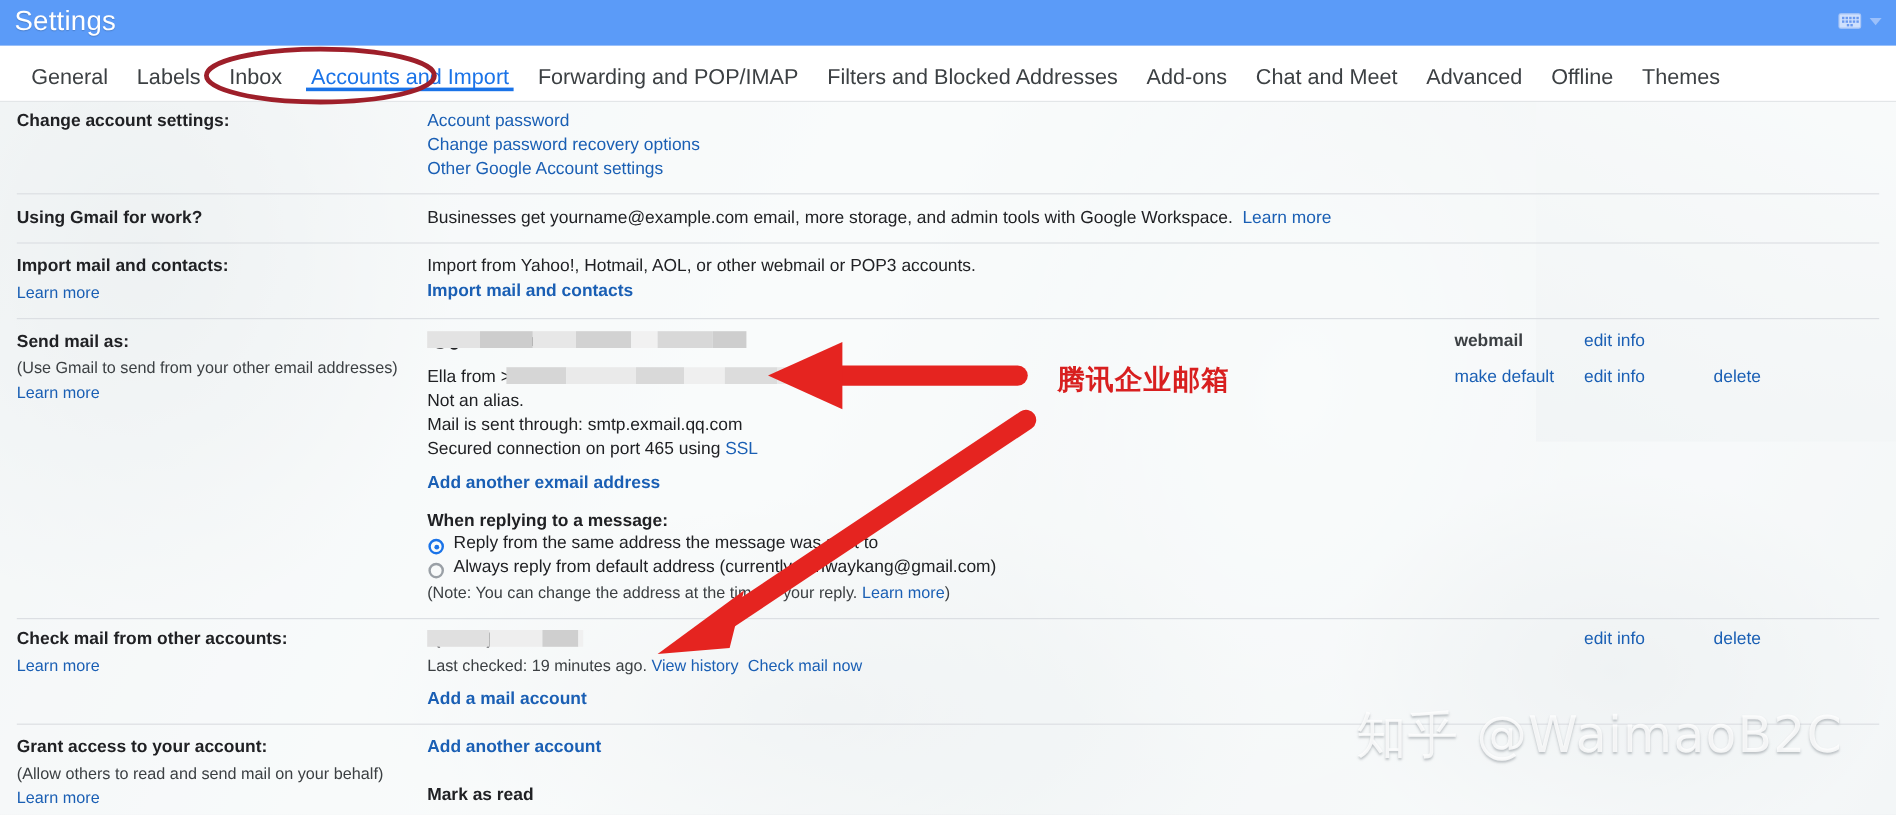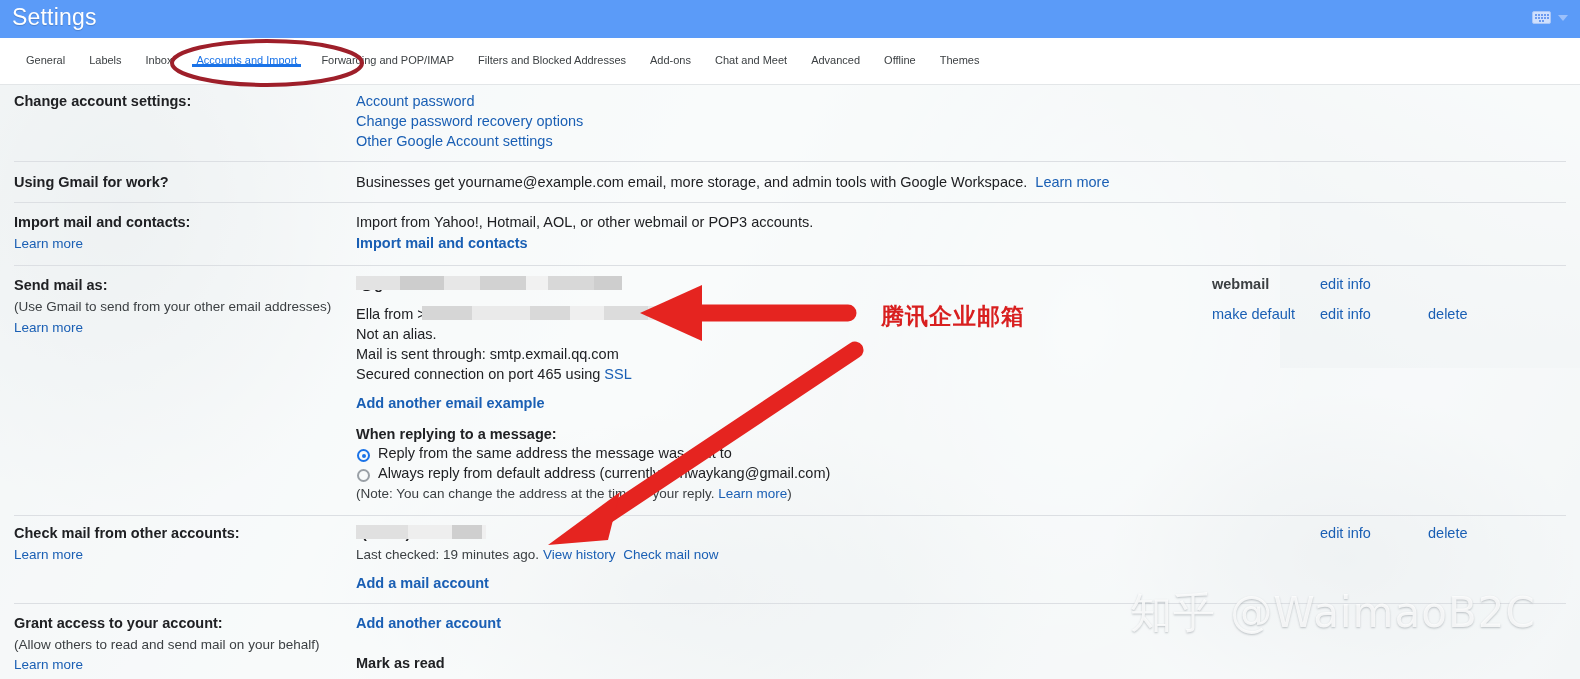--- a/index.html
+++ b/index.html
@@ -48,21 +48,21 @@
            border-top:6px solid #9bc0fb;}
 
   
   #tabs{
     position:absolute;left:0;top:38px;width:1580px;height:46px;
     background:#ffffff;z-index:4;
     border-bottom:1px solid #e3e6e8;
   }
   #tabs .inner{position:absolute;left:14px;top:0;height:46px;display:flex;align-items:flex-start;}
   .tab{
-    font-size:11px;color:#3c4043;padding:16px 12px 0 12px;
+    font-size:18px;color:#3c4043;padding:16px 12px 0 12px;
     position:relative;white-space:nowrap;cursor:pointer;
   }
   .tab.active{color:#1a73e8;}
   .tab.active::after{
     content:"";position:absolute;left:8px;right:8px;bottom:-1px;height:3px;background:#1a73e8;
   }
 
   
   #content{position:absolute;left:0;top:84px;width:1580px;height:595px;z-index:3;}
   .row{position:relative;padding:0;}
@@ -199,21 +199,21 @@
     <div class="txt lnk" style="left:1212px;top:222px;">make default</div>
     <div class="txt lnk" style="left:1320px;top:222px;">edit info</div>
     <div class="txt lnk" style="left:1428px;top:222px;">delete</div>
 
     <div class="txt" style="left:356px;top:242px;">Not an alias.</div>
     <div class="txt" style="left:356px;top:262px;">Mail is sent through: smtp.exmail.qq.com</div>
     <div class="txt" style="left:356px;top:282px;">
       <span>Secured connection on port 465 using</span>
       <span class="lnk">SSL</span>
     </div>
-    <div class="txt lnkb" style="left:356px;top:311px;">Add another email example</div>
+    <div class="txt lnkb" style="left:356px;top:311px;">Add another exmail address</div>
 
     <div class="txt bold" style="left:356px;top:342px;">When replying to a message:</div>
     <div class="radio on" style="left:357px;top:365px;"></div>
     <div class="txt" style="left:378px;top:361px;">Reply from the same address the message was sent to</div>
     <div class="radio" style="left:357px;top:385px;"></div>
     <div class="txt" style="left:378px;top:381px;">Always reply from default address (currently conwaykang@gmail.com)</div>
     <div class="sub" style="left:356px;top:402px;">
       <span>(Note: You can change the address at the time of your reply.</span>
       <span class="lnk">Learn more</span><span>)</span>
     </div>

